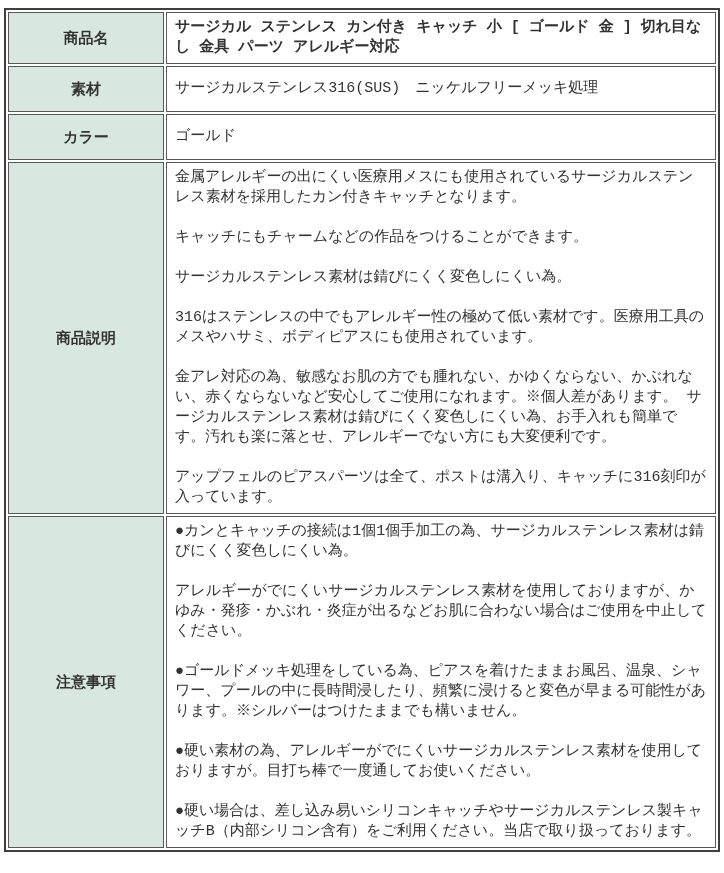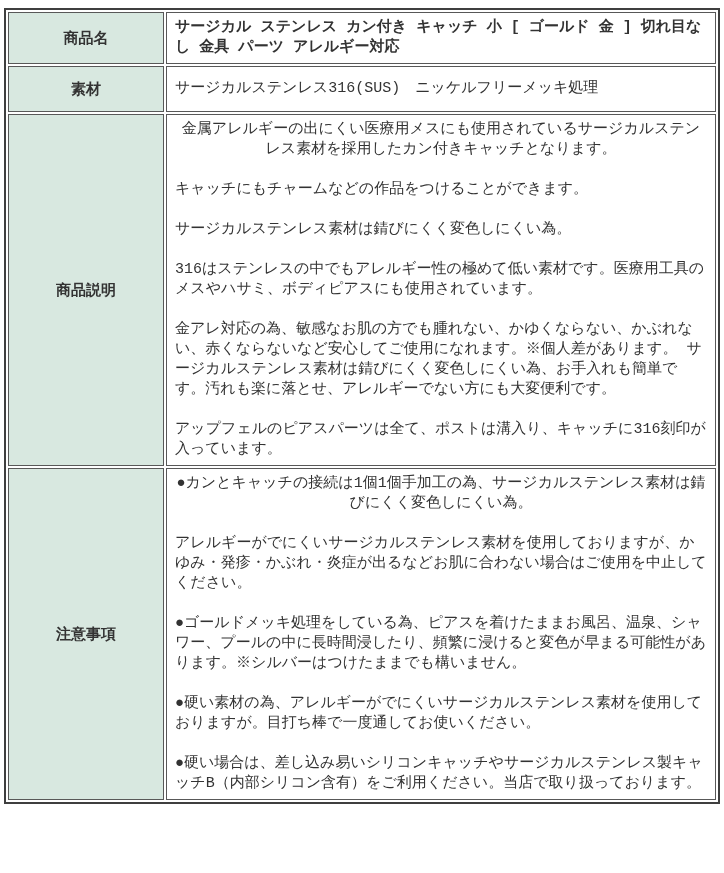--- a/index.html
+++ b/index.html
@@ -42,36 +42,40 @@
     vertical-align: middle;
     text-align: left;
     font-family: Liberation Mono, monospace;
   }
   td.content.bold {
     font-weight: bold;
   }
   td.content p {
     margin: 20px 0;
   }
-  td.content p:first-child { margin-top: 0; text-align: center; }
+  td.content p:first-child { margin-top: 0; }
   td.content p:last-child { margin-bottom: 0; }
 </style>
 </head>
 <body>
 
 <div class="page">
   <table class="spec-table">
     <tbody>
       <tr>
         <td class="label">商品名</td>
         <td class="content bold">サージカル ステンレス カン付き キャッチ 小 [ ゴールド 金 ] 切れ目なし 金具 パーツ アレルギー対応</td>
       </tr>
       <tr>
         <td class="label">素材</td>
         <td class="content">サージカルステンレス316(SUS)　ニッケルフリーメッキ処理</td>
+      </tr>
+      <tr>
+        <td class="label">カラー</td>
+        <td class="content">ゴールド</td>
       </tr>
       <tr>
         <td class="label">商品説明</td>
         <td class="content">
           <p>金属アレルギーの出にくい医療用メスにも使用されているサージカルステンレス素材を採用したカン付きキャッチとなります。</p>
           <p>キャッチにもチャームなどの作品をつけることができます。</p>
           <p>サージカルステンレス素材は錆びにくく変色しにくい為。</p>
           <p>316はステンレスの中でもアレルギー性の極めて低い素材です。医療用工具のメスやハサミ、ボディピアスにも使用されています。</p>
           <p>金アレ対応の為、敏感なお肌の方でも腫れない、かゆくならない、かぶれない、赤くならないなど安心してご使用になれます。※個人差があります。 サージカルステンレス素材は錆びにくく変色しにくい為、お手入れも簡単です。汚れも楽に落とせ、アレルギーでない方にも大変便利です。</p>
           <p>アップフェルのピアスパーツは全て、ポストは溝入り、キャッチに316刻印が入っています。</p>

